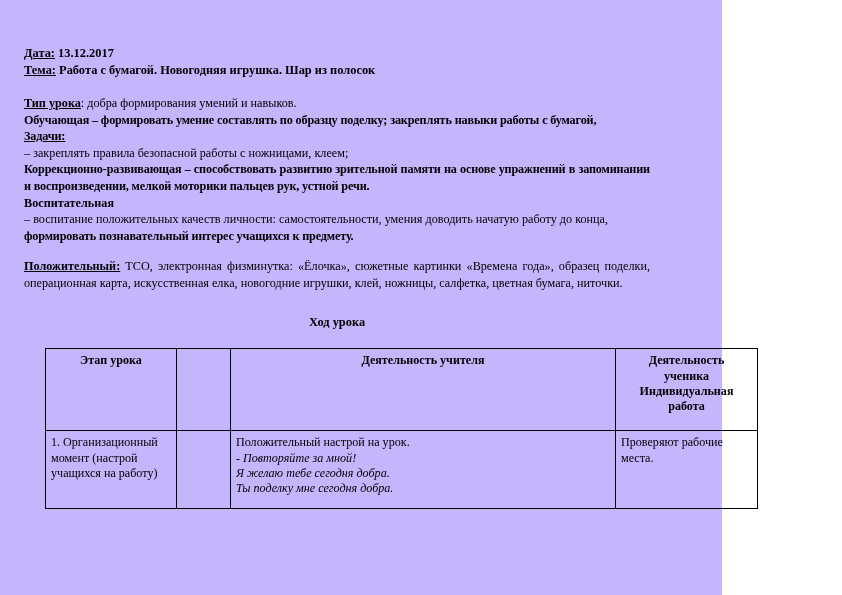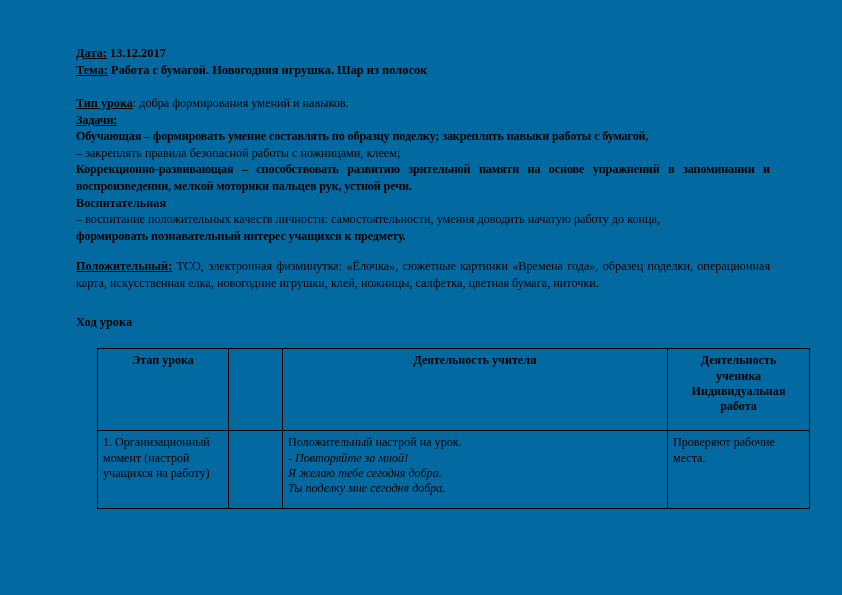--- a/index.html
+++ b/index.html
@@ -12,25 +12,25 @@
     width: 842px;
     height: 595px;
     overflow: hidden;
     font-family: "Liberation Serif", "DejaVu Serif", serif;
     color: #000000;
     -webkit-font-smoothing: antialiased;
   }
 
   .page {
     position: relative;
-    width: 842px;
+    width: 722px;
     height: 595px;
-    background: #0369a1;
+    background: #c4b5fd;
     box-sizing: border-box;
-    padding: 45px 72px 0 76px;
+    padding: 45px 72px 0 24px;
   }
 
   .doc-body {
     font-size: 12.2px;
     line-height: 16.6px;
     text-align: justify;
   }
 
   
   .u       { text-decoration: underline; }
@@ -57,21 +57,21 @@
     font-weight: bold;
     letter-spacing: -0.15px;
   }
 
   .plain-sub {
     font-weight: normal;
   }
 
   
   .section-title {
-    text-align: left;
+    text-align: center;
     font-weight: bold;
     font-size: 12.4px;
     margin-top: 22px;
     margin-bottom: 18px;
   }
 
   
   table.lesson-table {
     border-collapse: collapse;
     width: 712px;
@@ -125,25 +125,25 @@
       <span>Работа с бумагой. Новогодняя игрушка. Шар из полосок</span>
     </div>
 
     <div class="gap-md"></div>
 
     <p class="para">
       <span class="b u">Тип урока</span><span>: добра формирования умений и навыков.</span>
     </p>
 
 
+    <p class="para task-bold">Обучающая – формировать умение составлять по образцу поделку; закреплять навыки работы с бумагой,</p>
+
     <p class="para">
       <span class="b u task-bold">Задачи:</span>
     </p>
-
-    <p class="para task-bold">Обучающая – формировать умение составлять по образцу поделку; закреплять навыки работы с бумагой,</p>
     <p class="para plain-sub">– закреплять правила безопасной работы с ножницами, клеем;</p>
     <p class="para task-bold">Коррекционно-развивающая – способствовать развитию зрительной памяти на основе упражнений в запоминании и воспроизведении, мелкой моторики пальцев рук, устной речи.</p>
     <p class="para b">Воспитательная</p>
     <p class="para plain-sub">– воспитание положительных качеств личности: самостоятельности, умения доводить начатую работу до конца,</p>
     <p class="para task-bold">формировать познавательный интерес учащихся к предмету.</p>
 
     <div class="gap-sm"></div>
 
     <p class="para">
       <span class="b u">Положительный:</span><span> ТСО, электронная физминутка: «Ёлочка», сюжетные картинки «Времена года», образец поделки, операционная карта, искусственная елка, новогодние игрушки, клей, ножницы, салфетка, цветная бумага, ниточки.</span>

